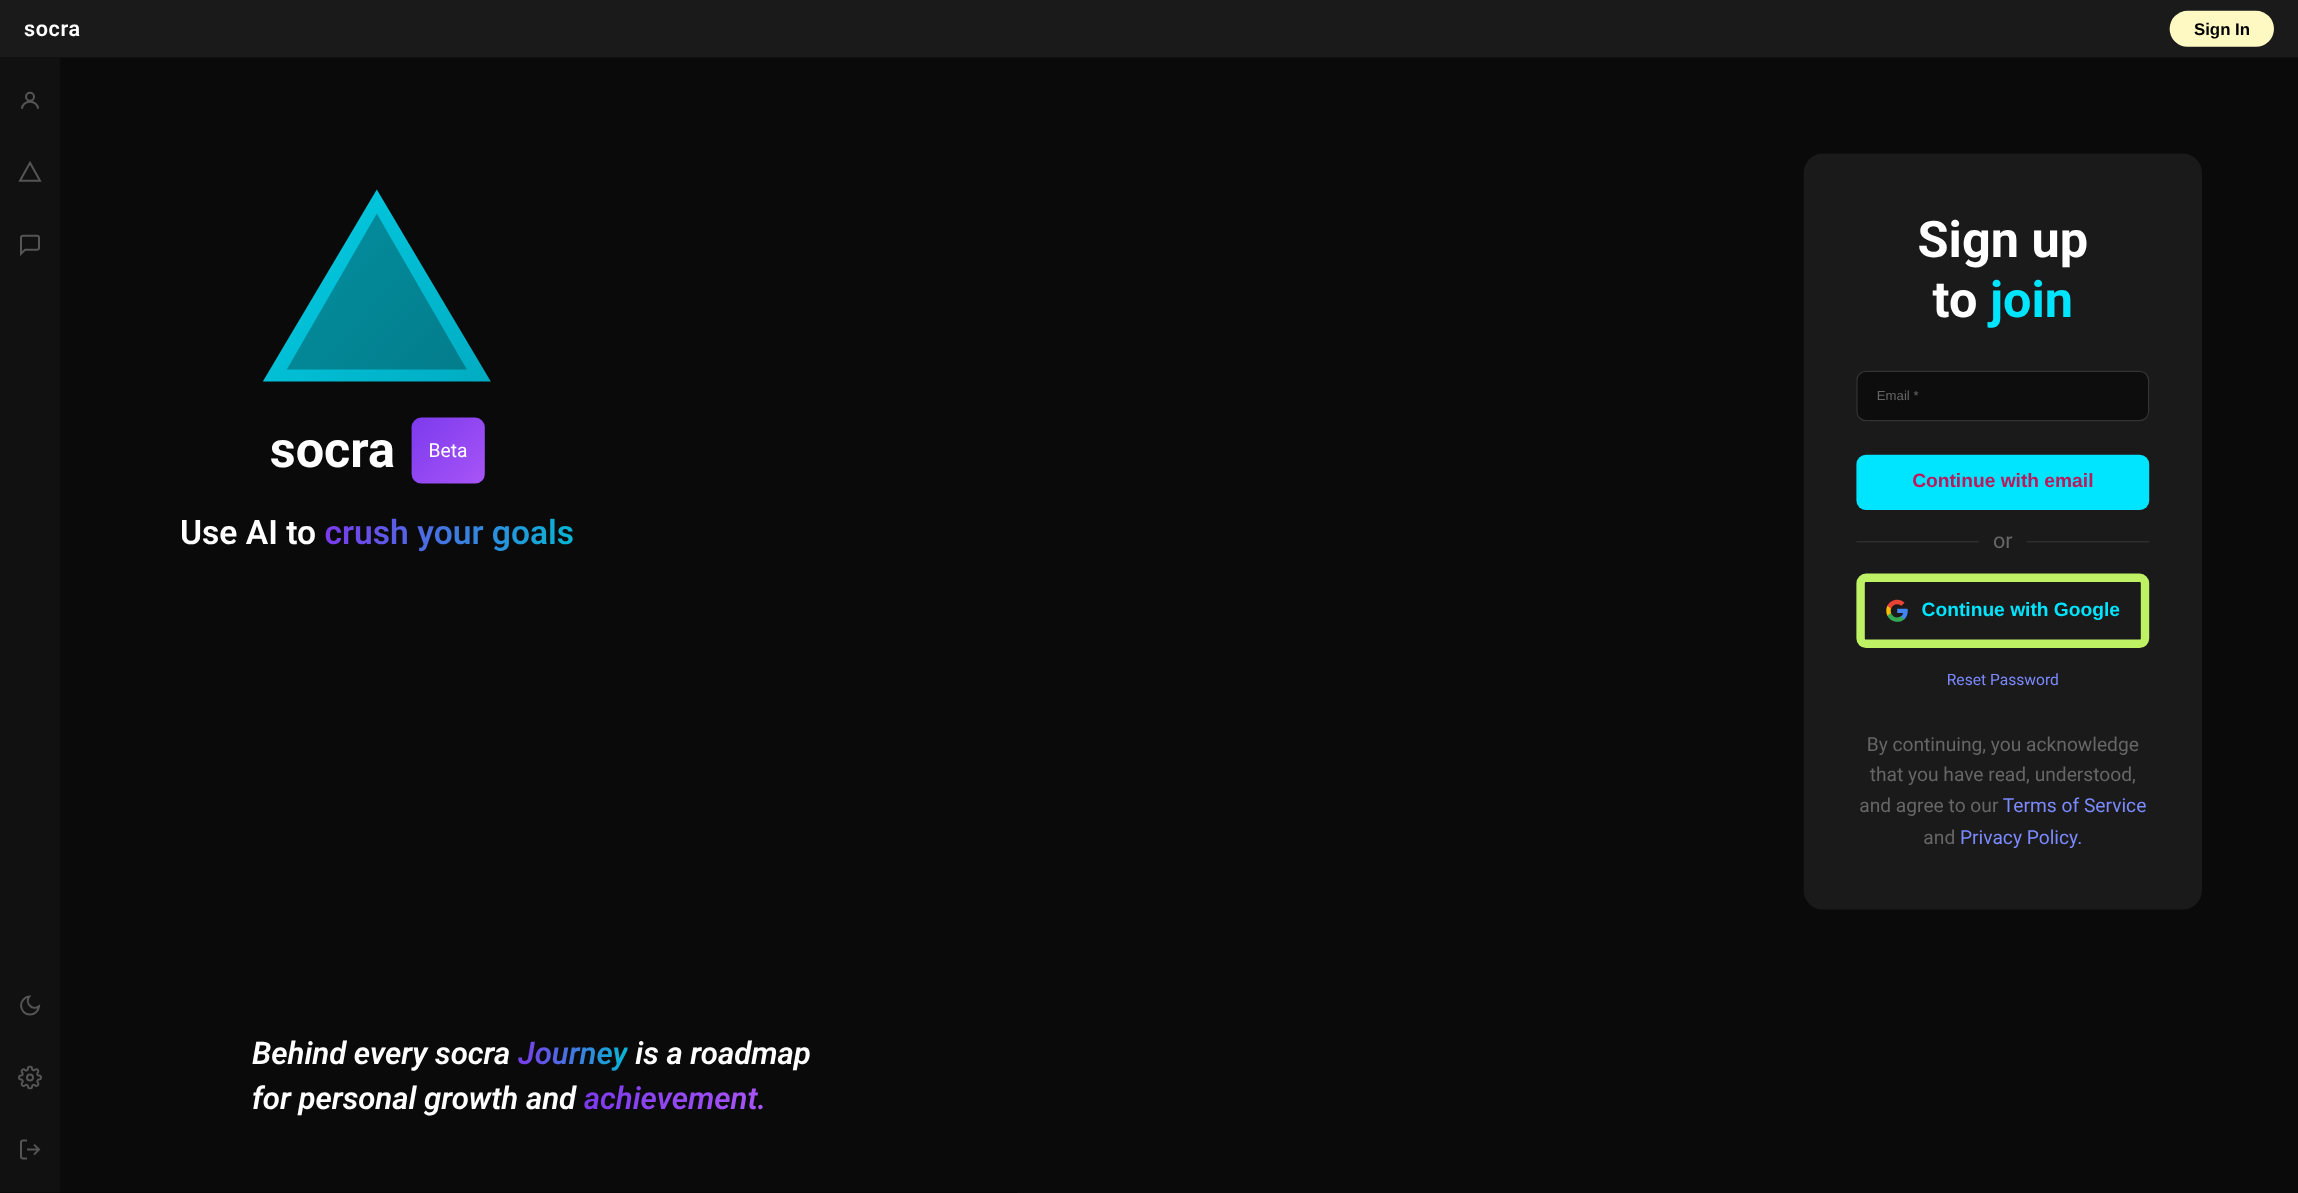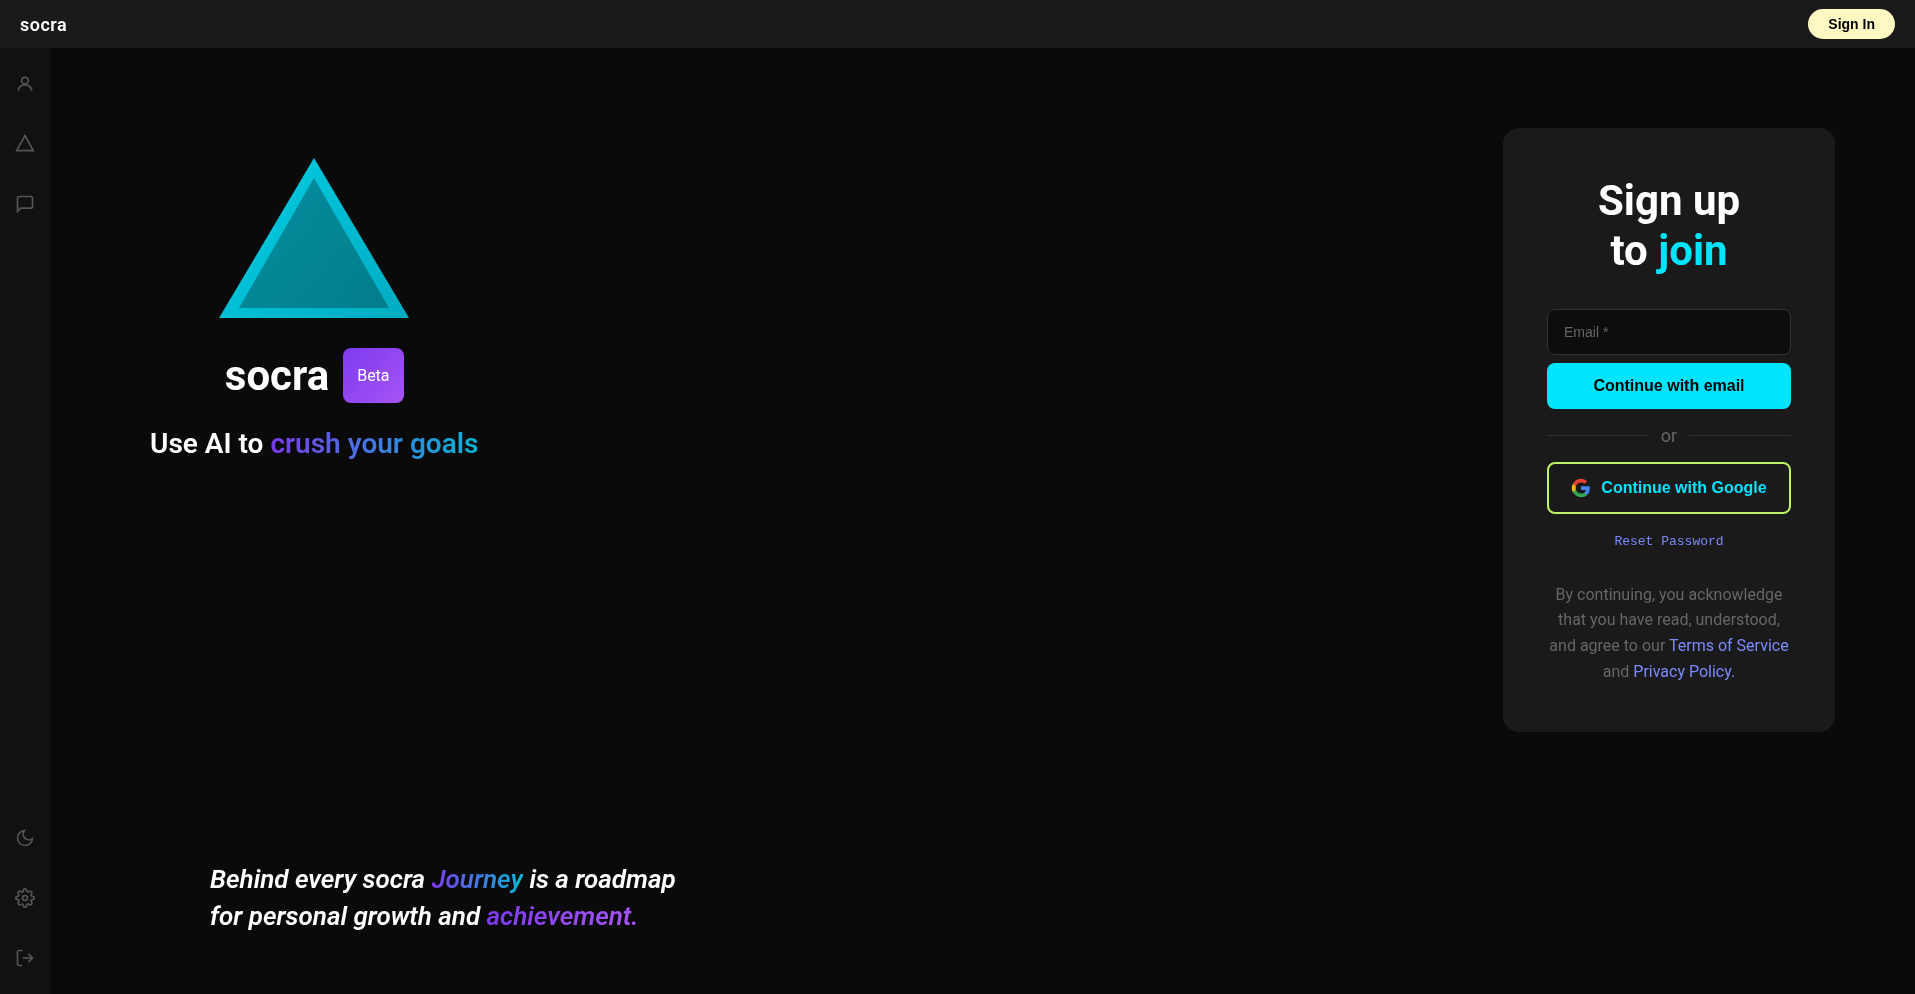--- a/index.html
+++ b/index.html
@@ -186,30 +186,30 @@
       color: #00e5ff;
     }
 
     .email-input {
       width: 100%;
       background: #0d0d0d;
       border: 1px solid #333;
       border-radius: 8px;
       padding: 14px 16px;
       color: #fff;
-      font-size: 14px;
+      font-size: 11px;
       outline: none;
-      margin-bottom: 8px;
+      margin-bottom: 28px;
     }
     .email-input::placeholder { color: #666; }
 
     .continue-email-btn {
       width: 100%;
       background: #00e5ff;
-      color: #000000;
+      color: #be185d;
       border: none;
       border-radius: 8px;
       padding: 14px;
       font-size: 16px;
       font-weight: 700;
       cursor: pointer;
       margin-bottom: 16px;
     }
 
     .or-divider {
@@ -226,21 +226,21 @@
     }
     .or-text {
       color: #666;
       font-size: 18px;
     }
 
     .continue-google-btn {
       width: 100%;
       background: transparent;
       color: #00e5ff;
-      border: 2px solid #bef264;
+      border: 7px solid #bef264;
       border-radius: 8px;
       padding: 14px;
       font-size: 16px;
       font-weight: 600;
       cursor: pointer;
       display: flex;
       align-items: center;
       justify-content: center;
       gap: 10px;
       margin-bottom: 16px;
@@ -253,21 +253,20 @@
     }
 
     .reset-password {
       text-align: center;
       margin-bottom: 20px;
     }
     .reset-password a {
       color: #7c8aff;
       font-size: 13px;
       text-decoration: none;
-      font-family: Liberation Mono, monospace;
     }
 
     .terms-text {
       color: #666;
       font-size: 16px;
       text-align: center;
       line-height: 1.6;
       margin-top: 33px;
     }
     .terms-text a {

